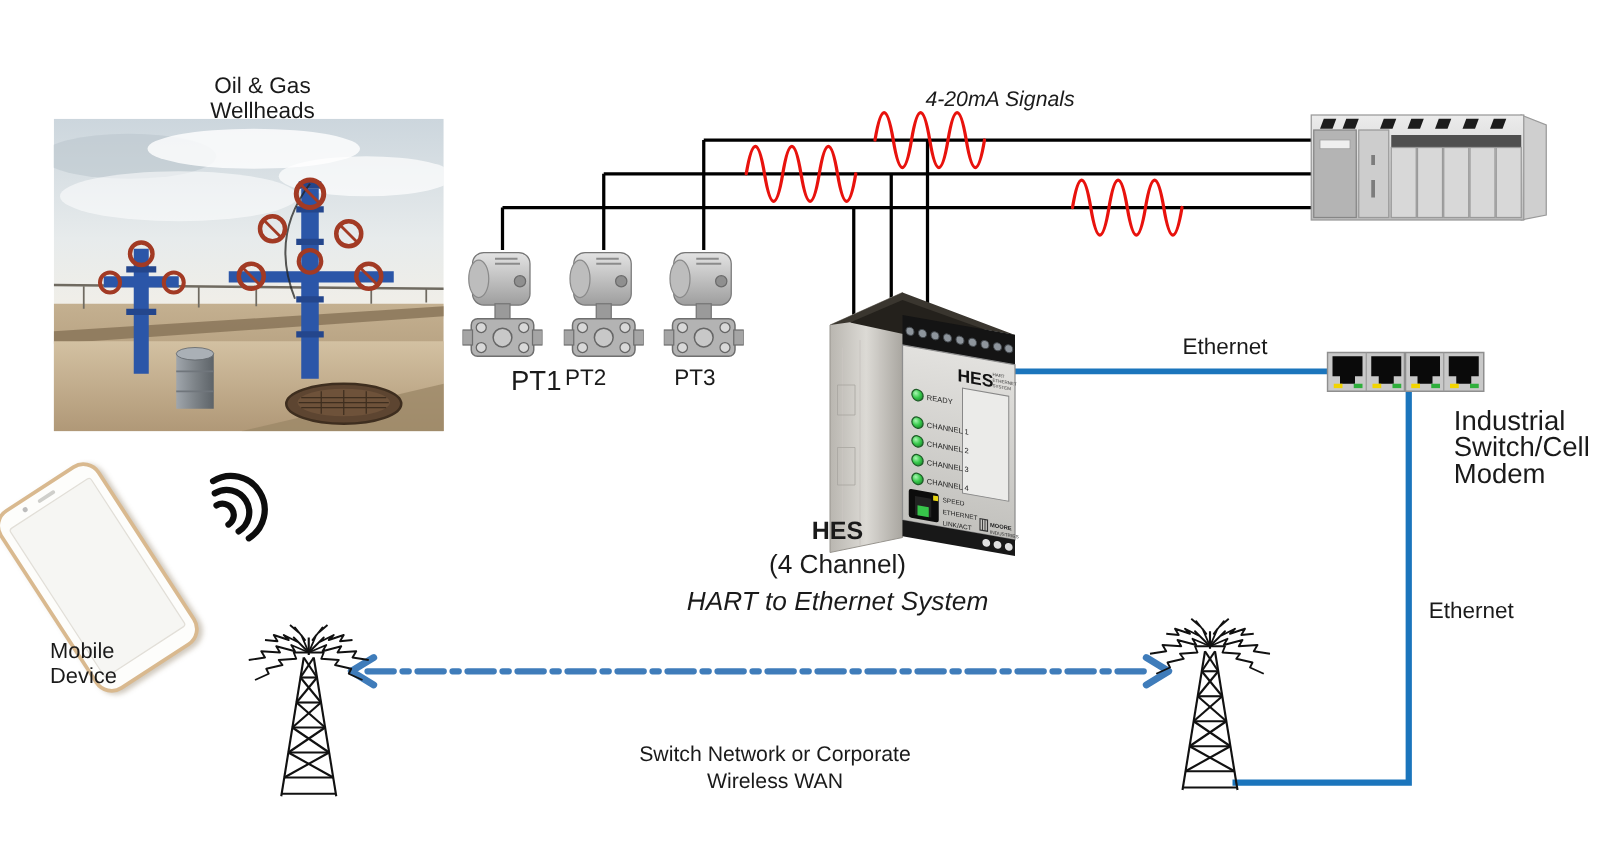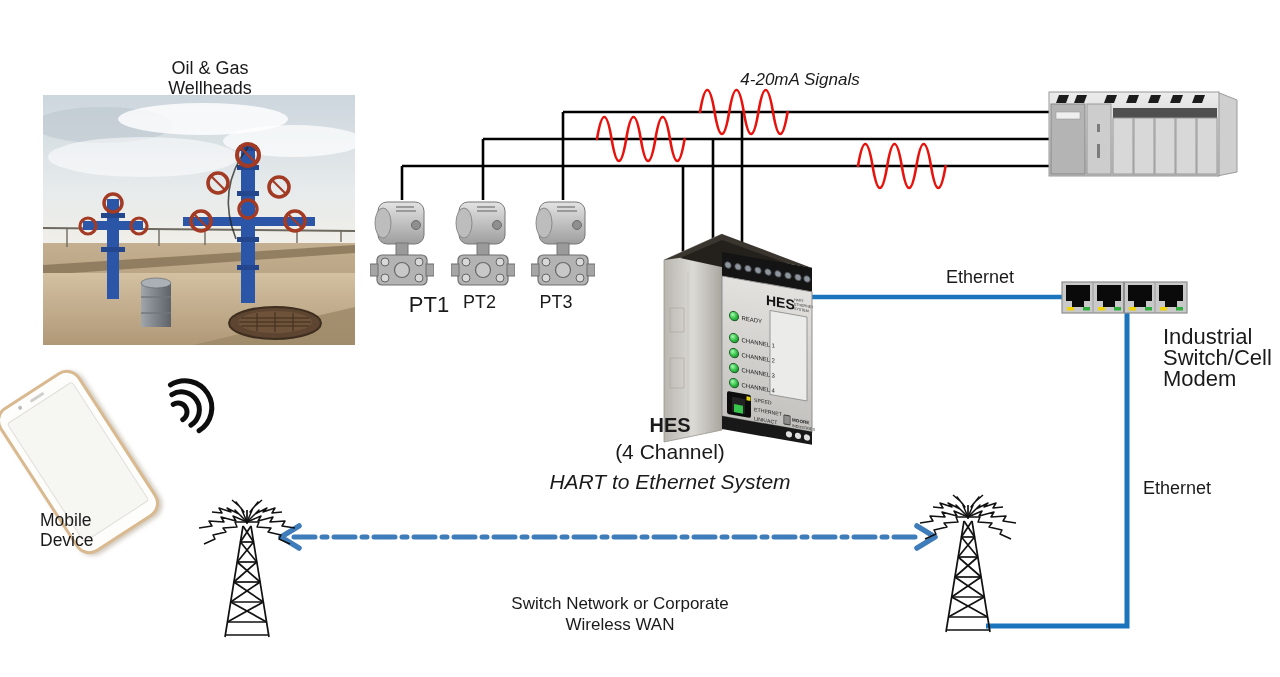--- a/index.html
+++ b/index.html
@@ -377,21 +377,21 @@
     <div class="speaker"></div>
     <div class="screen"></div>
   </div>
 
   <div class="lbl center lh20" style="left:110px;top:42px;width:200px;font-size:18px;margin-top:16px;">
     <div>Oil &amp; Gas</div>
     <div>Wellheads</div>
   </div>
 
   <div class="lbl" style="left:375px;top:292px;width:44px;text-align:center;font-size:22px;margin-left:32px;">PT1</div>
-  <div class="lbl" style="left:452px;top:292px;width:44px;text-align:right;font-size:18px;">PT2</div>
+  <div class="lbl" style="left:452px;top:292px;width:44px;text-align:left;font-size:18px;">PT2</div>
   <div class="lbl" style="left:534px;top:292px;width:44px;text-align:center;font-size:18px;">PT3</div>
 
   <div class="lbl center" style="left:700px;top:70px;width:200px;font-size:17px;font-style:italic;">4-20mA Signals</div>
 
 
   <div class="lbl" style="left:946px;top:267px;font-size:18px;">Ethernet</div>
 
 
   <div class="lbl lh21" style="left:1163px;top:326px;font-size:22px;">
     <div>Industrial</div>

